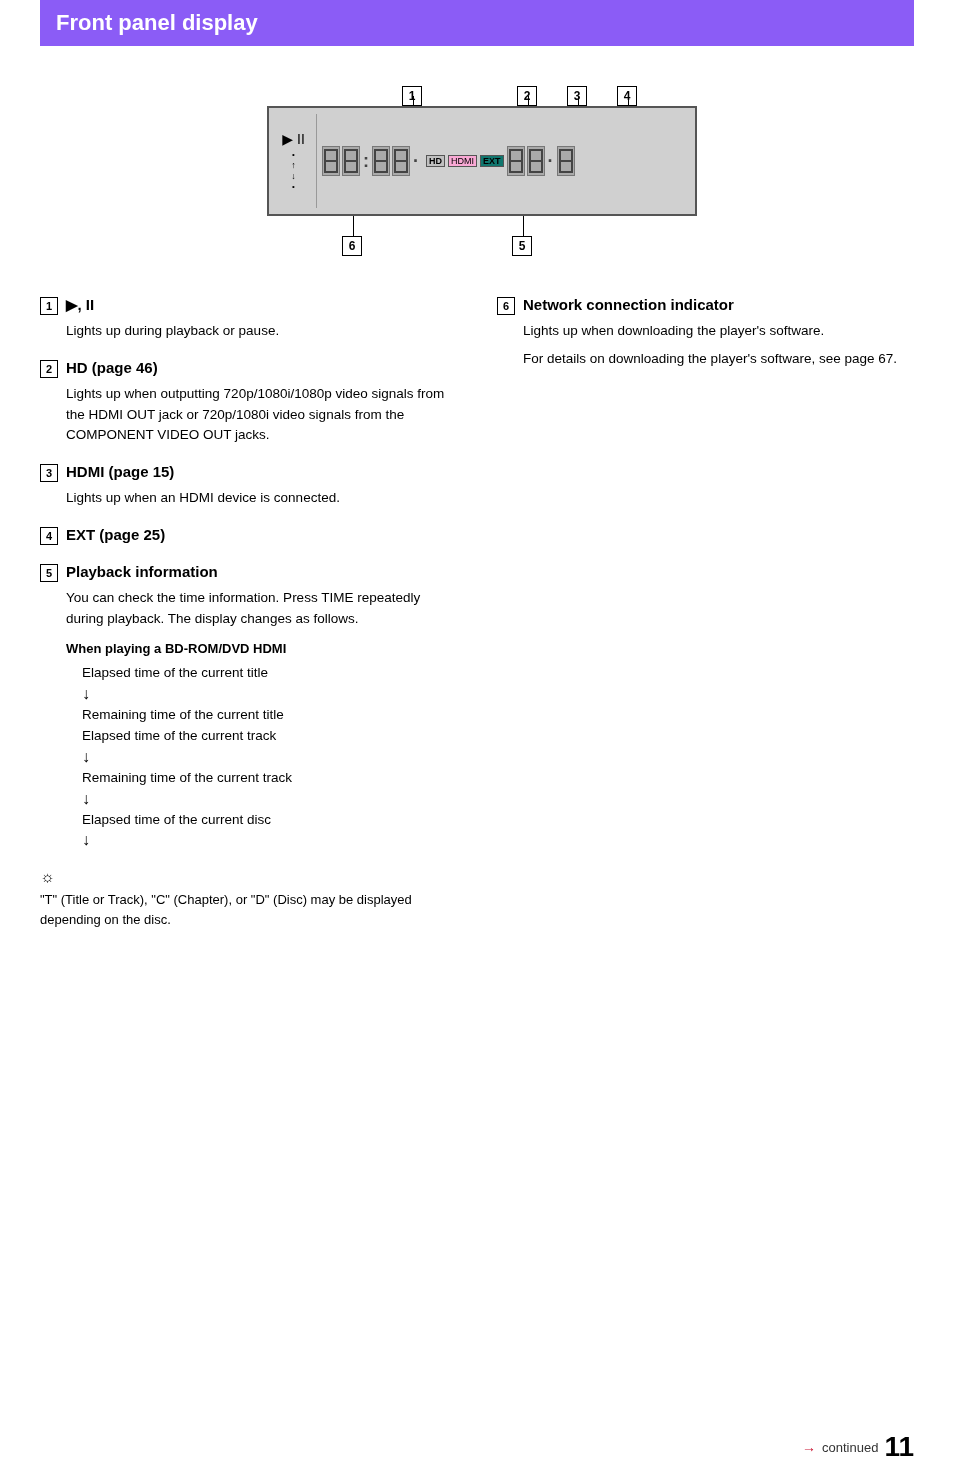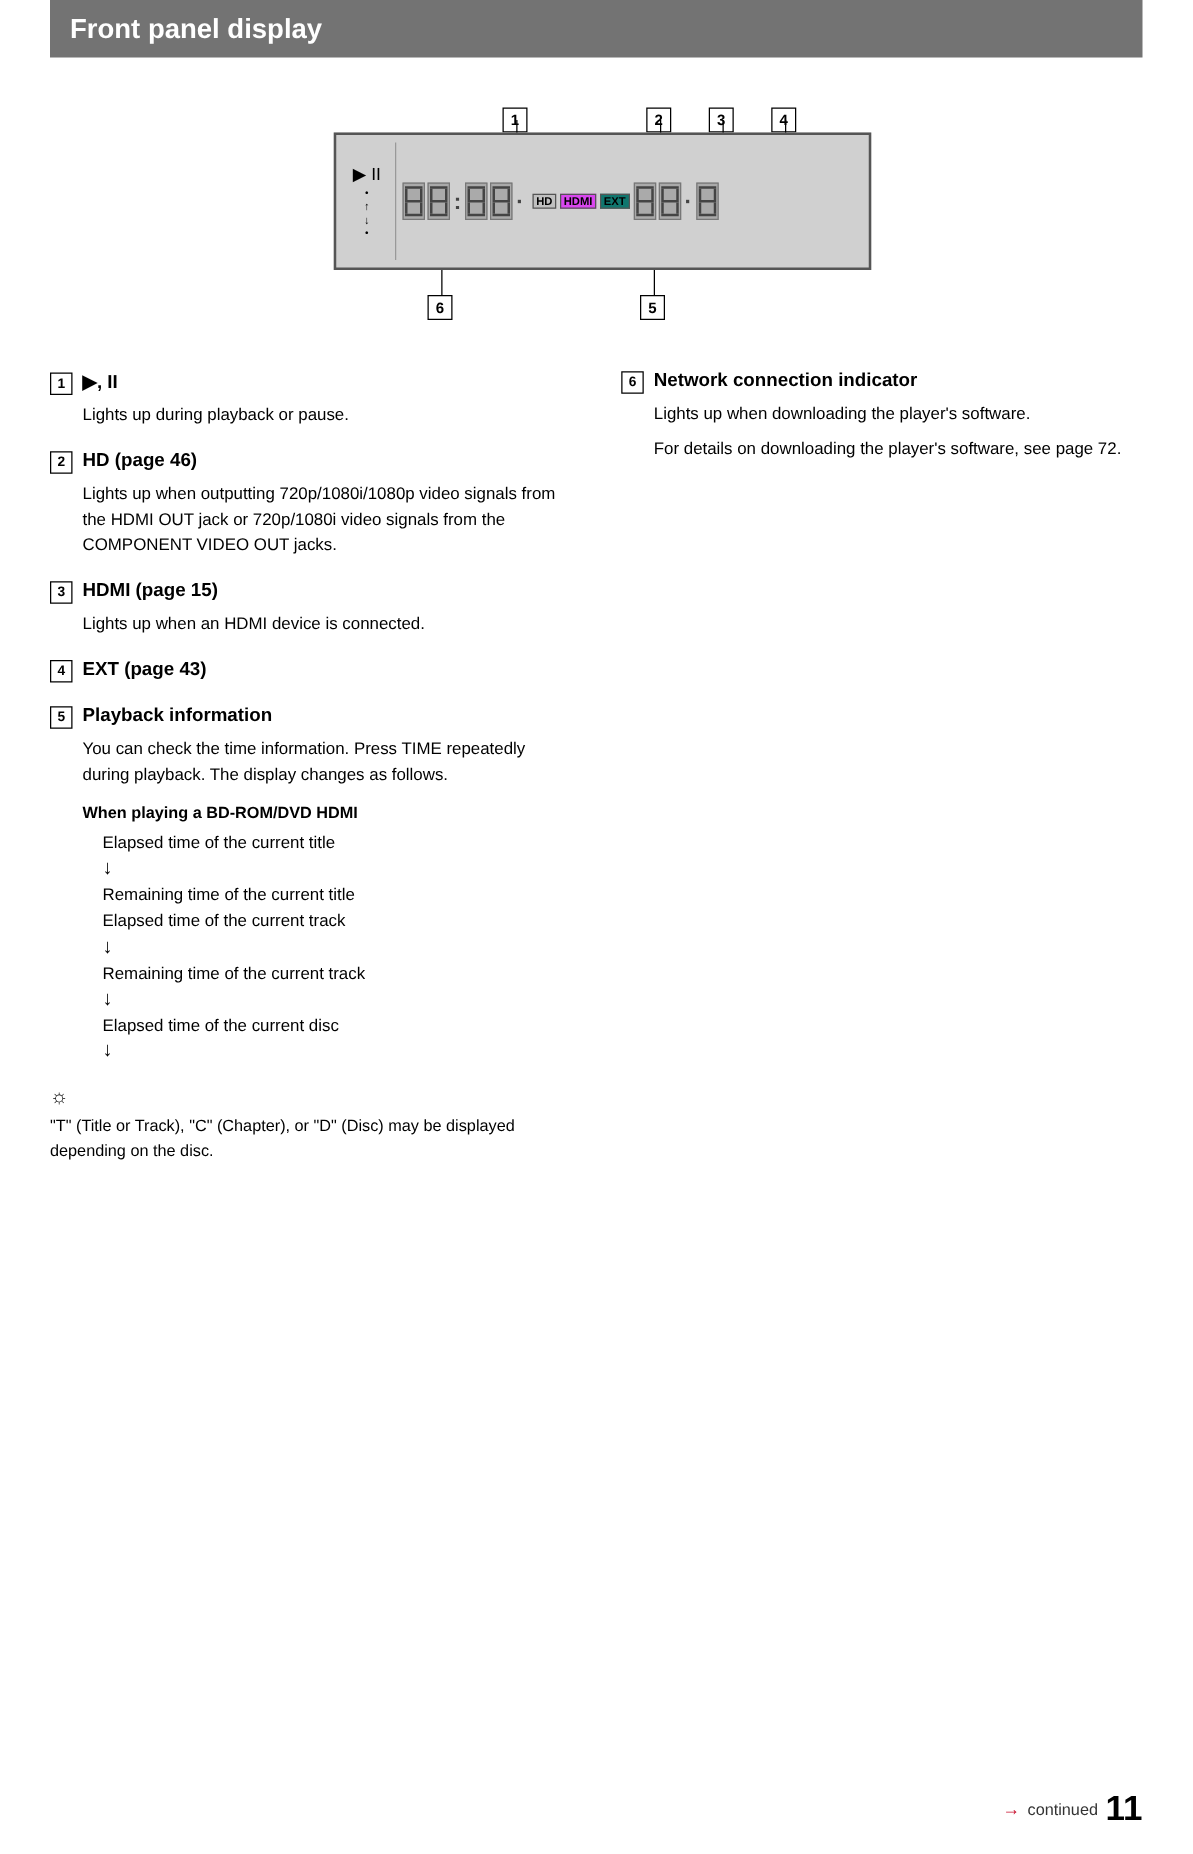--- a/index.html
+++ b/index.html
@@ -16,21 +16,21 @@
 
     .page-container {
       width: 954px;
       min-height: 1483px;
       padding: 0 40px 60px 40px;
       position: relative;
     }
 
     
     .header-bar {
-      background: #737373;
+      background: #8b5cf6;
       padding: 10px 16px;
       margin-bottom: 30px;
     }
 
     .header-bar h1 {
       color: #fff;
       font-size: 22px;
       font-weight: bold;
       font-family: Arial, sans-serif;
     }
@@ -301,21 +301,21 @@
                   <div class="v-bar"></div>
                 </div>
               <div class="h-bar"></div>
             </div>
           </div>
           <span style="font-size:18px; font-weight:bold; color:#444;">·</span>
 
           <div style="display:flex; flex-direction:column; gap:2px; margin-left:4px;">
             <div style="display:flex; gap:3px;">
               <span style="border:1px solid #555; padding:0 2px; font-size:9px; font-weight:bold; background:#c0c0c0;text-align:right;">HD</span>
-              <span style="border:1px solid #555; padding:0 2px; font-size:9px; font-weight:bold; background:#d946ef;">HDMI</span>
+              <span style="border:1px solid #555; padding:0 2px; font-size:9px; font-weight:normal; background:#f9a8d4;">HDMI</span>
               <span style="border:1px solid #555; padding:0 2px; font-size:9px; font-weight:bold; background:#0f766e;text-align:center;">EXT</span>
             </div>
           </div>
 
           <div style="display:flex; gap:2px;">
             <div class="single-seg">
               <div class="h-bar"></div>
               <div class="mid-row">
                   <div class="v-bar"></div>
                   <div class="v-bar"></div>
@@ -396,21 +396,21 @@
         <div class="section-header">
           <span class="num-badge">3</span>
           <span class="section-title">HDMI (page 15)</span>
         </div>
         <div class="section-body">Lights up when an HDMI device is connected.</div>
       </div>
 
       <div class="section-item">
         <div class="section-header">
           <span class="num-badge">4</span>
-          <span class="section-title">EXT (page 43)</span>
+          <span class="section-title">EXT (page 25)</span>
         </div>
       </div>
 
       <div class="section-item">
         <div class="section-header">
           <span class="num-badge">5</span>
           <span class="section-title">Playback information</span>
         </div>
         <div class="section-body">
           <p>You can check the time information. Press TIME repeatedly during playback. The display changes as follows.</p>
@@ -442,21 +442,21 @@
 
     <div class="col-right">
 
       <div class="section-item">
         <div class="section-header">
           <span class="num-badge">6</span>
           <span class="section-title">Network connection indicator</span>
         </div>
         <div class="section-body">
           <p style="margin-bottom:8px;">Lights up when downloading the player's software.</p>
-          <p>For details on downloading the player's software, see page 72.</p>
+          <p>For details on downloading the player's software, see page 67.</p>
         </div>
       </div>
 
     </div>
 
   </div>
 
   <div class="footer">
     <span class="footer-arrow">→</span>
     <span class="footer-continued">continued</span>

